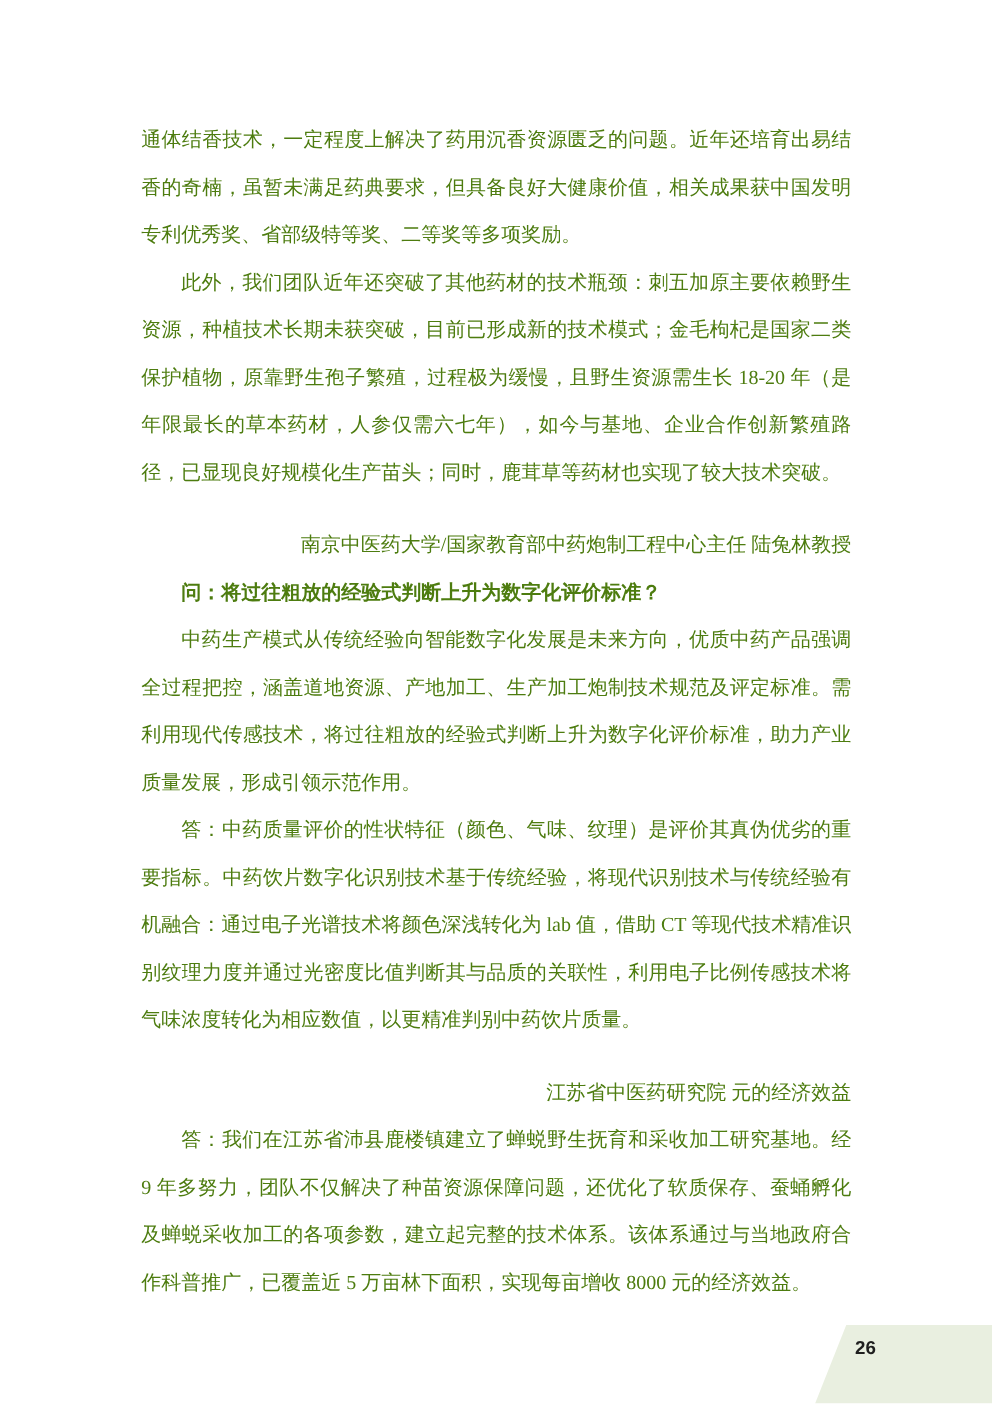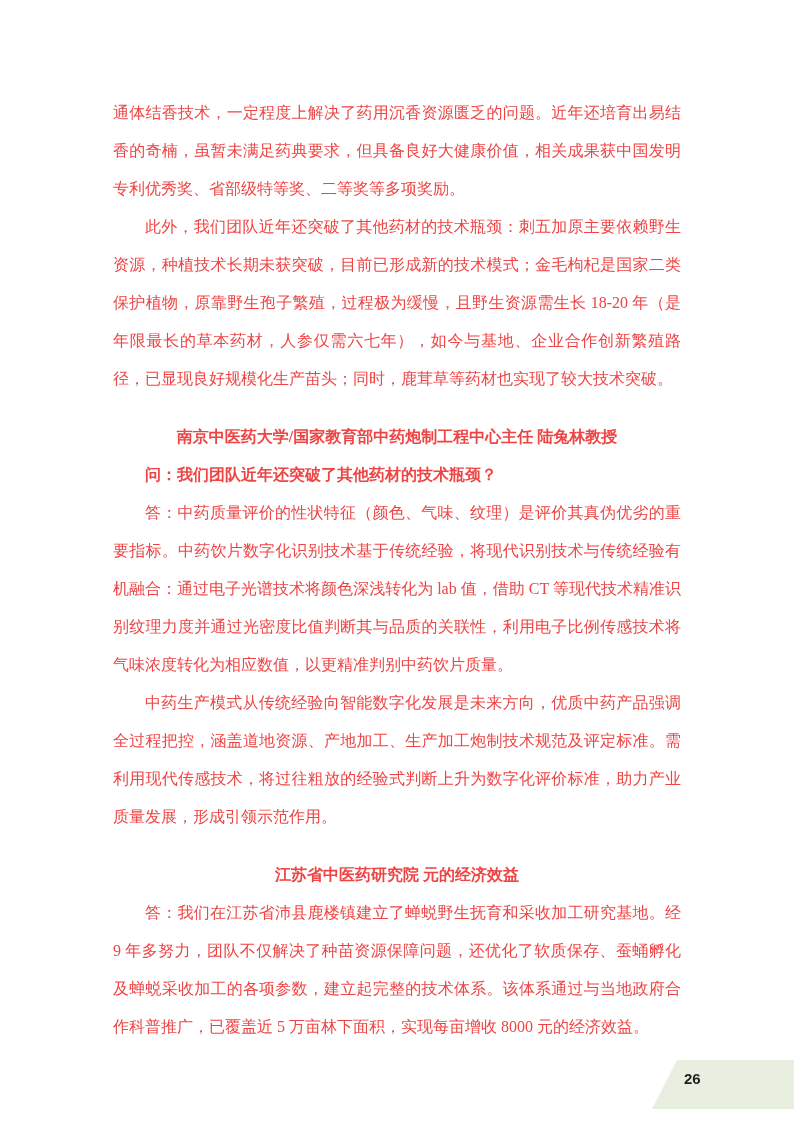--- a/index.html
+++ b/index.html
@@ -15,49 +15,49 @@
     overflow: hidden;
     font-family: "Liberation Serif", "DejaVu Serif", serif;
   }
   .content {
     position: absolute;
     left: 113px;
     top: 94px;
     width: 568px;
     font-size: 16px;
     line-height: 38px;
-    color: #ef4444;
+    color: #4d7c0f;
     text-align: justify;
     text-justify: inter-ideograph;
   }
   .content p {
     margin: 0;
   }
   .para-indent {
     text-indent: 2em;
   }
   .section-heading {
-    font-weight: bold;
+    font-weight: normal;
     margin-top: 20px !important;
-    text-align: center;
+    text-align: right;
   }
   .question-line {
     font-weight: bold;
     text-indent: 2em;
     text-align: left;
   }
   .answer-para {
     text-indent: 2em;
   }
   .page-tab {
     position: absolute;
     left: 640px;
     top: 1060px;
     width: 154px;
-    height: 49px;
+    height: 63px;
     clip-path: polygon(37px 0, 100% 0, 100% 100%, 12px 100%);
   }
   .page-num {
     position: absolute;
     left: 44px;
     top: 8px;
     font-family: "Liberation Sans", "DejaVu Sans", sans-serif;
     font-weight: bold;
     font-size: 15px;
     line-height: 22px;
@@ -70,25 +70,25 @@
 <div class="page">
 
   <div class="content">
 
     <p>通体结香技术，一定程度上解决了药用沉香资源匮乏的问题。近年还培育出易结香的奇楠，虽暂未满足药典要求，但具备良好大健康价值，相关成果获中国发明专利优秀奖、省部级特等奖、二等奖等多项奖励。</p>
 
     <p class="para-indent">此外，我们团队近年还突破了其他药材的技术瓶颈：刺五加原主要依赖野生资源，种植技术长期未获突破，目前已形成新的技术模式；金毛枸杞是国家二类保护植物，原靠野生孢子繁殖，过程极为缓慢，且野生资源需生长 18-20 年（是年限最长的草本药材，人参仅需六七年），如今与基地、企业合作创新繁殖路径，已显现良好规模化生产苗头；同时，鹿茸草等药材也实现了较大技术突破。</p>
 
     <p class="section-heading">南京中医药大学/国家教育部中药炮制工程中心主任 陆兔林教授</p>
 
-    <p class="question-line">问：我们团队近年还突破了其他药材的技术瓶颈？</p>
+    <p class="question-line">问：将过往粗放的经验式判断上升为数字化评价标准？</p>
+
+    <p class="answer-para">中药生产模式从传统经验向智能数字化发展是未来方向，优质中药产品强调全过程把控，涵盖道地资源、产地加工、生产加工炮制技术规范及评定标准。需利用现代传感技术，将过往粗放的经验式判断上升为数字化评价标准，助力产业质量发展，形成引领示范作用。</p>
 
     <p class="answer-para">答：中药质量评价的性状特征（颜色、气味、纹理）是评价其真伪优劣的重要指标。中药饮片数字化识别技术基于传统经验，将现代识别技术与传统经验有机融合：通过电子光谱技术将颜色深浅转化为 lab 值，借助 CT 等现代技术精准识别纹理力度并通过光密度比值判断其与品质的关联性，利用电子比例传感技术将气味浓度转化为相应数值，以更精准判别中药饮片质量。</p>
-
-    <p class="answer-para">中药生产模式从传统经验向智能数字化发展是未来方向，优质中药产品强调全过程把控，涵盖道地资源、产地加工、生产加工炮制技术规范及评定标准。需利用现代传感技术，将过往粗放的经验式判断上升为数字化评价标准，助力产业质量发展，形成引领示范作用。</p>
 
     <p class="section-heading">江苏省中医药研究院 元的经济效益</p>
 
 
     <p class="answer-para">答：我们在江苏省沛县鹿楼镇建立了蝉蜕野生抚育和采收加工研究基地。经 9 年多努力，团队不仅解决了种苗资源保障问题，还优化了软质保存、蚕蛹孵化及蝉蜕采收加工的各项参数，建立起完整的技术体系。该体系通过与当地政府合作科普推广，已覆盖近 5 万亩林下面积，实现每亩增收 8000 元的经济效益。</p>
 
   </div>
 
   <div class="page-tab" style="background: rgb(233, 239, 224);">
     <span class="page-num">26</span>

